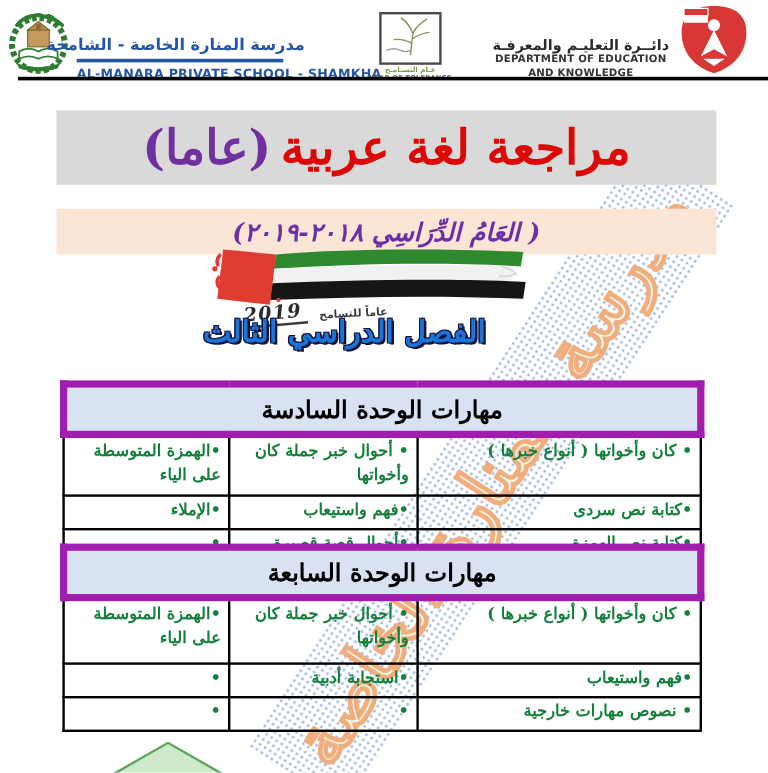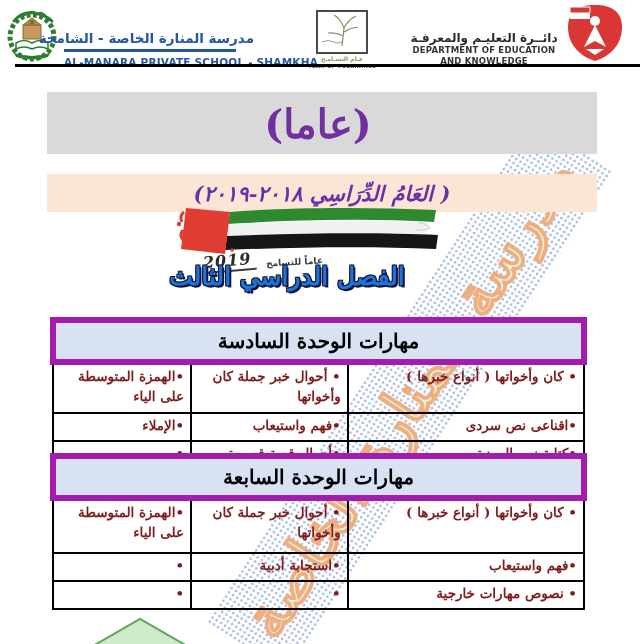--- a/index.html
+++ b/index.html
@@ -76,21 +76,21 @@
     border-collapse:collapse;direction:rtl;table-layout:fixed;background:transparent;
   }
   #table1{top:317px;}
   #table2{top:453px;}
   table.skills th{
     background:#D9E2F3;border:6px solid #a21caf;height:34px;
     font-family:"DejaVu Serif", serif;font-weight:bold;font-size:20px;color:#000;text-align:center;
   }
   table.skills td{
     border:2px solid #000;background:transparent;
-    font-family:"DejaVu Serif", serif;font-weight:bold;font-size:13.5px;color:#7f1d1d;
+    font-family:"DejaVu Serif", serif;font-weight:bold;font-size:13.5px;color:#15803d;
     vertical-align:top;padding:2px 6px 3px 4px;line-height:1.45;
   }
   #table1 tr.r1 td{height:42px;}
   #table1 tr.r2 td,#table1 tr.r3 td{height:21px;margin-top:26px;}
   #table2 tr.r1 td{height:46px;}
   #table2 tr.r2 td,#table2 tr.r3 td{height:21px;}
   
   .green-arrow{position:absolute;left:70px;top:614px;z-index:1;}
 </style>
 </head>
@@ -141,20 +141,21 @@
     <path d="M6 10 L26 10 L26 16 L6 16 Z" fill="#fff"></path>
     <path d="M6 4 L26 4 L26 10 L6 10 Z" fill="#D93636" stroke="#fff" stroke-width="1"></path>
     <circle cx="31" cy="18" r="5" fill="#fff"></circle>
     <path d="M31 22 L20 44 L31 38 L42 44 Z" fill="#fff"></path>
     <path d="M22 46 L40 46 L31 52 Z" fill="#fff"></path>
   </svg>
 </div>
 <div class="hdr-rule"></div>
 
 <div class="title-box">
+  <span>مراجعة لغة عربية</span>
   <span class="grade">(عاما)</span>
 </div>
 
 <div class="subtitle-box">
   <span>( العَامُ الدِّرَاسِي ٢٠١٨-٢٠١٩)</span>
 </div>
 
 <div class="flag-wrap">
   <svg width="290" height="58" viewBox="0 0 290 58">
     <path d="M60 8 C120 3 200 3 266 6 L264 18 C195 14 120 16 58 20 Z" fill="#2F8A2F"></path>
@@ -181,21 +182,21 @@
   <tbody>
       <tr>
         <th colspan="3">مهارات الوحدة السادسة</th>
       </tr>
   <tr class="r1">
     <td>• كان وأخواتها ( أنواع خبرها )</td>
     <td>• أحوال خبر جملة كان وأخواتها</td>
     <td>•الهمزة المتوسطة على الياء</td>
   </tr>
   <tr class="r2">
-    <td>•اقناعى نص سردى</td>
+    <td>•كتابة نص سردى</td>
     <td>•فهم واستيعاب</td>
     <td>•الإملاء</td>
   </tr>
   <tr class="r3">
     <td>•كتابة نص الهمزة</td>
     <td>•أحوال قصة قصيرة</td>
     <td>•</td>
   </tr>
 </tbody>
   </table>

